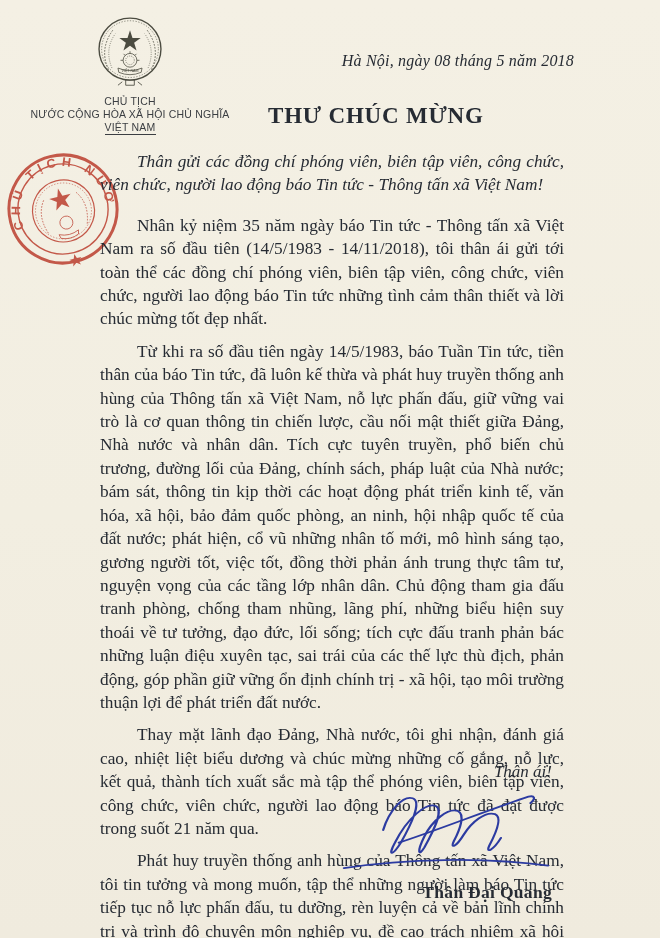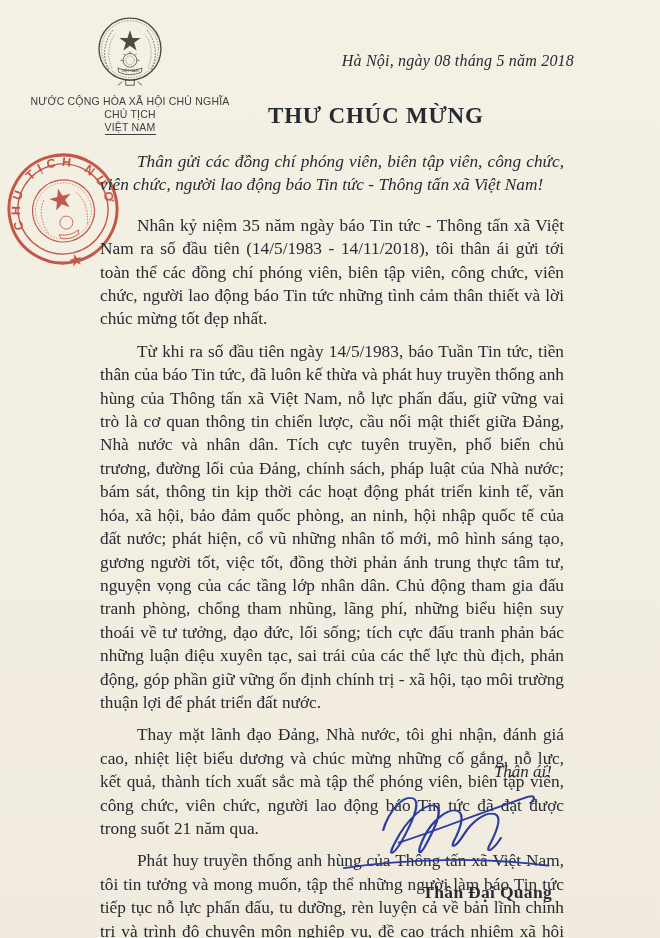--- a/index.html
+++ b/index.html
@@ -69,22 +69,22 @@
     <polygon points="50,20 52.9,29 62.4,29 54.8,34.5 57.6,43.5 50,38 42.4,43.5 45.2,34.5 37.6,29 47.1,29" fill="#4b4b40" stroke="none"></polygon>
     <circle cx="50" cy="55" r="8" stroke-width=".9"></circle>
     <circle cx="50" cy="55" r="5" stroke-width=".7" stroke-dasharray="1.2,1.2"></circle>
     <path d="M42,55 l-3,0 M58,55 l3,0 M50,47 l0,-2.5 M44.5,49.5 l-2,-2 M55.5,49.5 l2,-2" stroke-width=".9"></path>
     <path d="M36,64 Q50,70 64,64 L63,69 Q50,74.5 37,69 Z" stroke-width=".9" fill="#f2eee1"></path>
     <text x="50" y="68.6" text-anchor="middle" font-size="4.2" font-family="Liberation Sans, sans-serif" fill="#4b4b40" stroke="none">VIỆT NAM</text>
     <path d="M44,78 h12 M45,78 v6 h10 v-6 M41,80 l-5,4 M59,80 l5,4" stroke-width="1"></path>
   </svg>
 
   <div class="issuer">
+    <div>CHỦ TỊCH</div>
     <div>NƯỚC CỘNG HÒA XÃ HỘI CHỦ NGHĨA</div>
-    <div>CHỦ TỊCH</div>
     <div><span class="country-name">VIỆT NAM</span></div>
   </div>
 
   <div class="dateline">Hà Nội, ngày 08 tháng 5 năm 2018</div>
 
   <div class="letter-title">THƯ CHÚC MỪNG</div>
 
   <svg class="stamp" viewBox="-71 -71 142 142" fill="none" stroke="#c23a2b">
     <defs>
       <path id="stamp-arc" d="M -40,16 A 43,43 0 1 1 40,16"></path>

